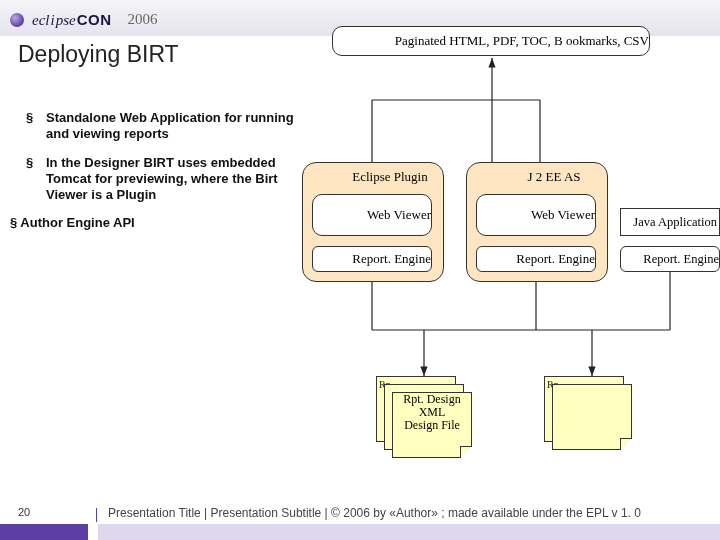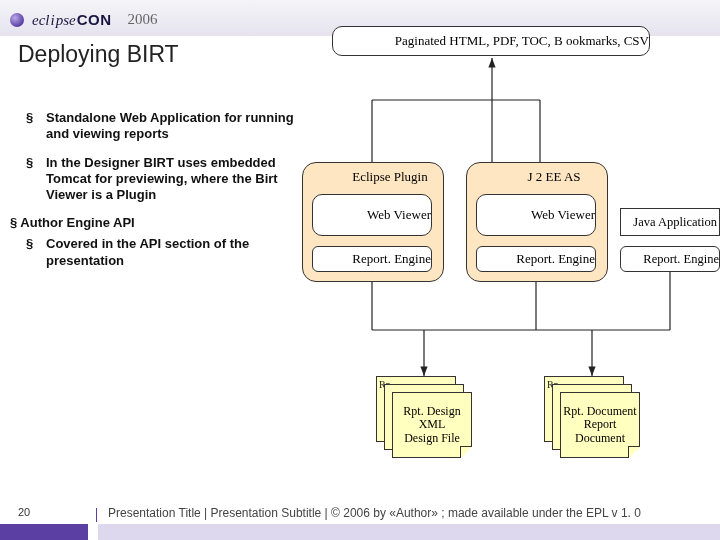--- a/index.html
+++ b/index.html
@@ -115,21 +115,21 @@
     width: 96px; height: 84px;
   }
   .file-stack .page {
     position: absolute;
     width: 80px; height: 66px;
     background: #ffffbf;
     border: 1px solid #333;
   }
   .file-stack .page.p1 { left: 0; top: 0; }
   .file-stack .page.p2 { left: 8px; top: 8px; }
-  .file-stack .page.p3 { left: 16px; top: 16px; display:flex; align-items:center; justify-content:center; }
+  .file-stack .page.p3 { left: 16px; top: 16px; display:flex; justify-content:center; }
   .file-stack .page .fold {
     position: absolute; right: -1px; bottom: -1px;
     width: 12px; height: 12px;
     background: linear-gradient(135deg, #ffffbf 0 50%, #fff 50% 100%);
     border-left: 1px solid #333; border-top: 1px solid #333;
   }
   .file-stack .ftxt {
     font-family: "Times New Roman", serif;
     font-size: 12px; text-align: center; line-height: 1.1;
   }
@@ -181,23 +181,20 @@
 
 <div class="title">Deploying BIRT</div>
 
 <div class="content-row">
   <div class="text-col">
     <ul class="sub-bullets">
       <li>Standalone Web Application for running and viewing reports</li>
       <li>In the Designer BIRT uses embedded Tomcat for previewing, where the Birt Viewer is a Plugin</li>
     </ul>
     <div class="h-bullet">Author Engine API</div>
-    <ul class="sub-bullets">
-      <li>Covered in the API section of the presentation</li>
-    </ul>
   </div>
 </div>
 
 <svg class="svg-layer">
   <defs>
     <marker id="ah" markerWidth="10" markerHeight="10" refX="8" refY="3" orient="auto">
       <path d="M0,0 L8,3 L0,6 Z" fill="#222"></path>
     </marker>
   </defs>
 
@@ -267,28 +264,20 @@
   </div>
 </div>
 <div class="file-stack stack-b">
   <div class="page p1">
       <span class="corner-label">Rp</span>
       <div class="fold"></div>
     </div>
   <div class="page p2">
       <div class="fold"></div>
     </div>
-  <div class="page p3">
-    <div class="ftxt">
-      <span>Rpt. Document</span><br>
-      <span>Report</span><br>
-      <span>Document</span>
-    </div>
-    <div class="fold"></div>
-  </div>
 </div>
 
 <div class="page-num">20</div>
 <div class="vsep"></div>
 <div class="footer-text">Presentation Title  |  Presentation Subtitle  |  © 2006 by «Author» ; made available under the EPL v 1. 0</div>
 <div class="footer-bar">
   <div class="seg s1"></div>
     <div class="seg s2"></div>
     <div class="seg s3"></div>
 </div>

